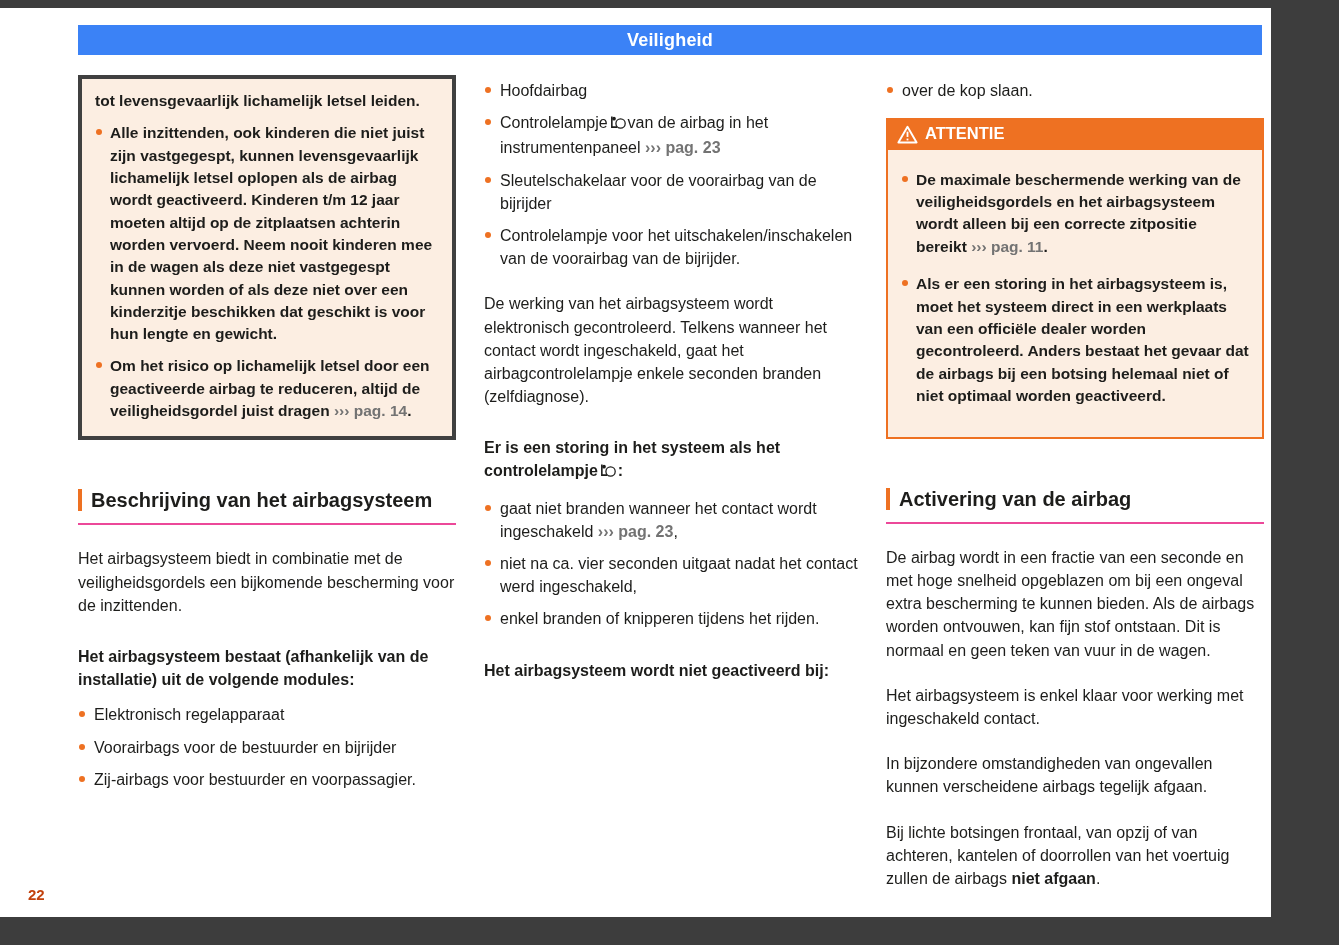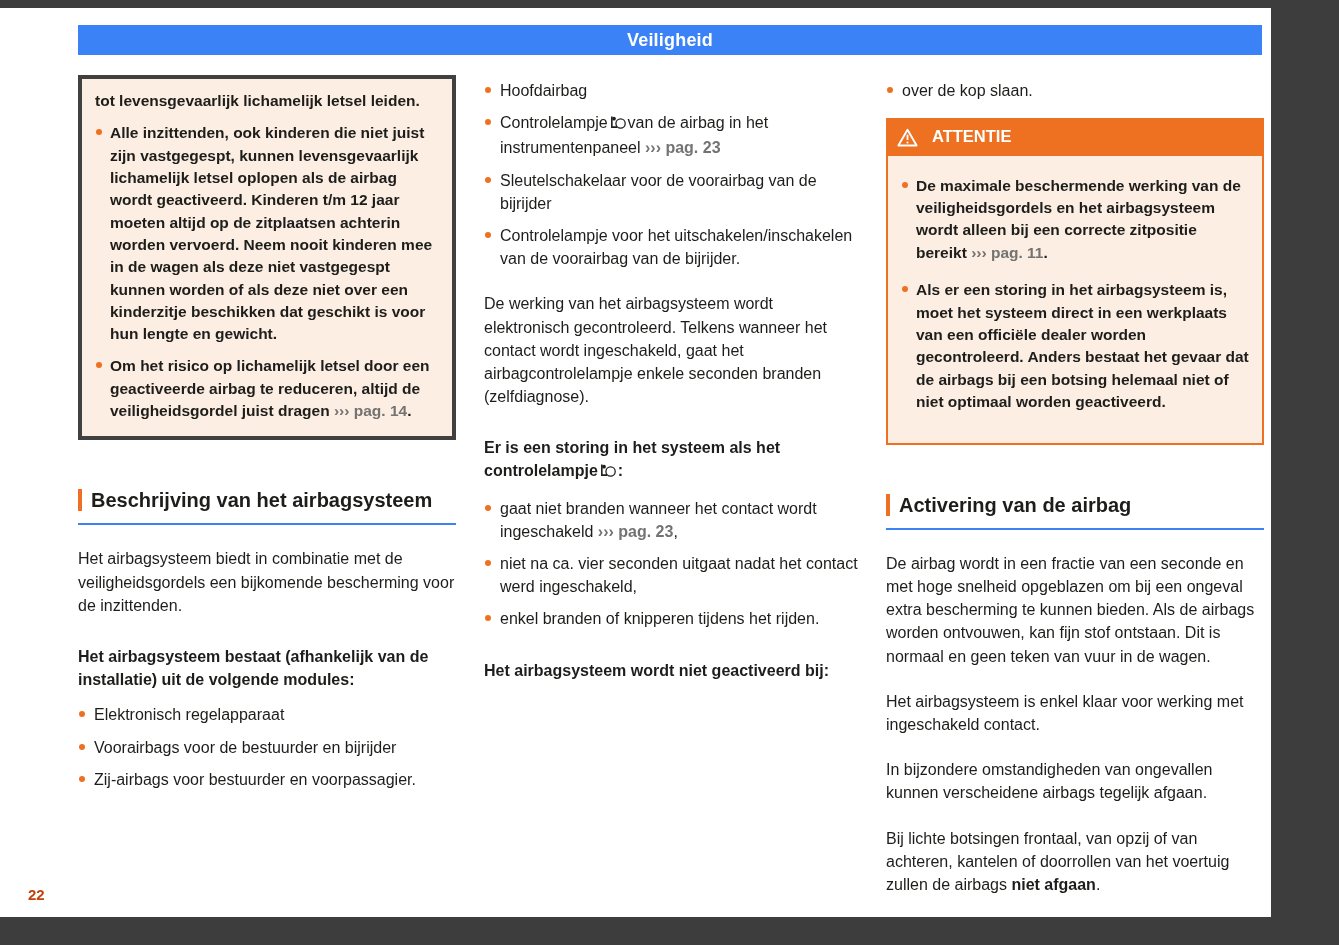--- a/index.html
+++ b/index.html
@@ -27,36 +27,36 @@
     font-weight:700;font-size:15.5px;line-height:1.44;
   }
   .warnbox p{margin:0;}
   .witem{position:relative;padding-left:15px;margin-top:10px;}
   .dot{position:absolute;left:1px;top:7px;width:6px;height:6px;border-radius:50%;background:#EE7122;}
 
   .xref{color:#737373;font-weight:700;text-decoration:none;cursor:pointer;}
 
   .sect-heading{
     position:relative;margin-top:46px;padding:0 0 9px 13px;
-    border-bottom:2px solid #3b82f6;
+    border-bottom:2px solid #ec4899;
     font-size:20px;font-weight:700;line-height:1.4;
   }
   .hbar{position:absolute;left:0;top:3px;width:4px;height:calc(100% - 15px);background:#EE7122;}
 
   .para{margin:22px 0 0;}
   .lead{margin:28px 0 0;font-weight:700;}
   .blist{list-style:none;margin:12px 0 0;padding:0;}
   .blist.tight{margin-top:4px;}
   .blist li{position:relative;padding-left:16px;margin-top:9px;}
   .blist li .dot{left:1px;top:8px;}
 
   .attn{margin-top:16px;}
   .attn-head{
-    display:flex;align-items:center;gap:14px;
-    background:#EE7122;color:#FFFFFF;height:38px;padding:0 11px;
+    display:flex;align-items:center;gap:7px;
+    background:#EE7122;color:#FFFFFF;height:32px;padding:0 11px;
     font-weight:700;font-size:16.5px;
   }
   .attn-body{
     border:2px solid #EE7122;border-top:none;background:#FCEEE2;
     padding:3px 13px 14px;
     font-weight:700;font-size:15.5px;line-height:1.44;
   }
   .attn-body .witem{margin-top:11px;}
 
   .icon-inline{display:inline-block;vertical-align:-2px;margin:0 2px;color:#1D1D1B;}

